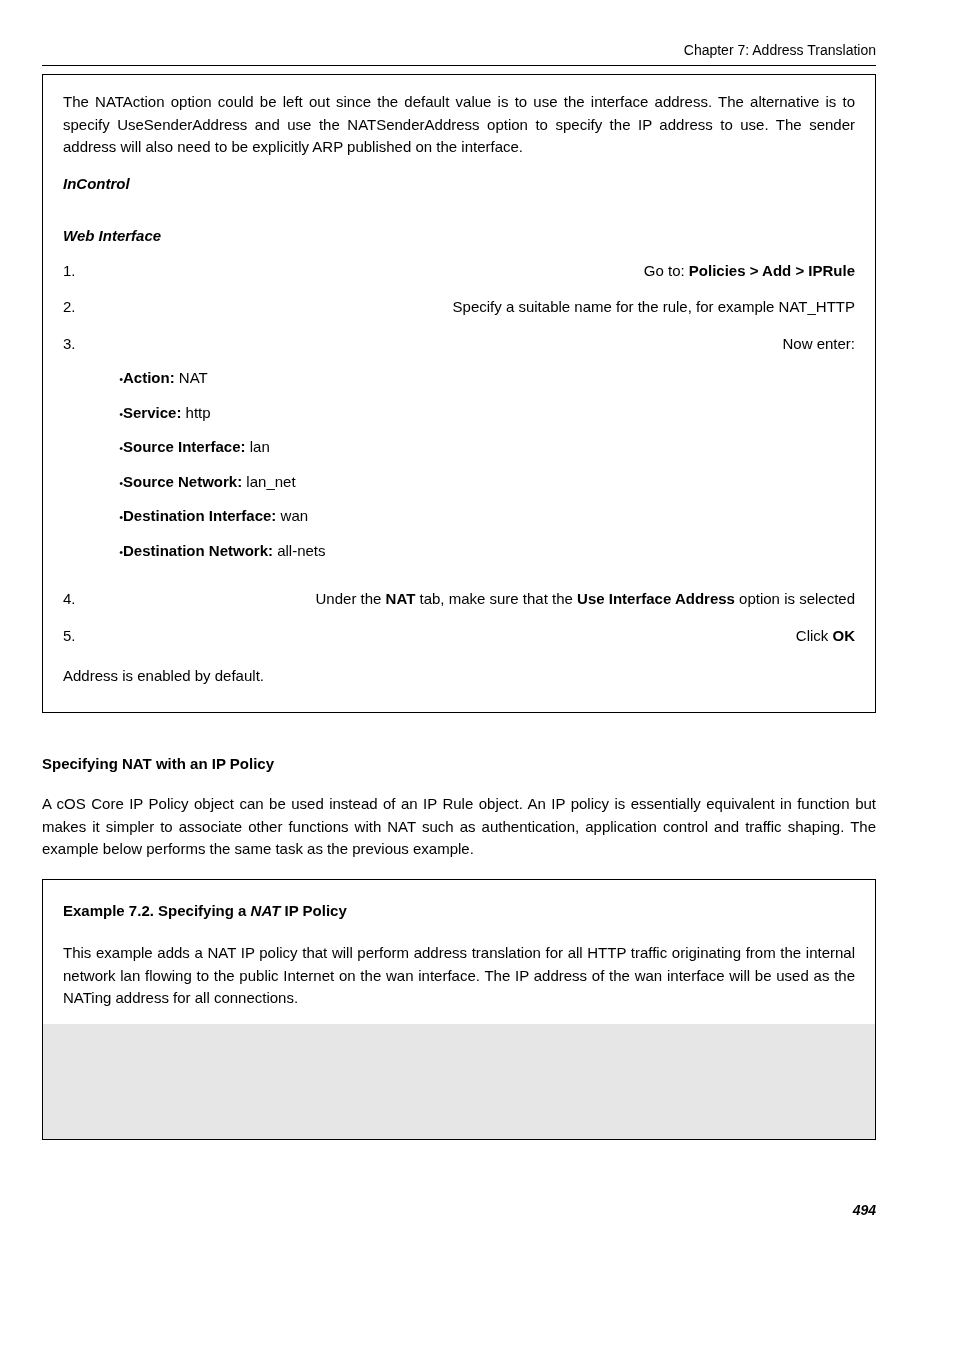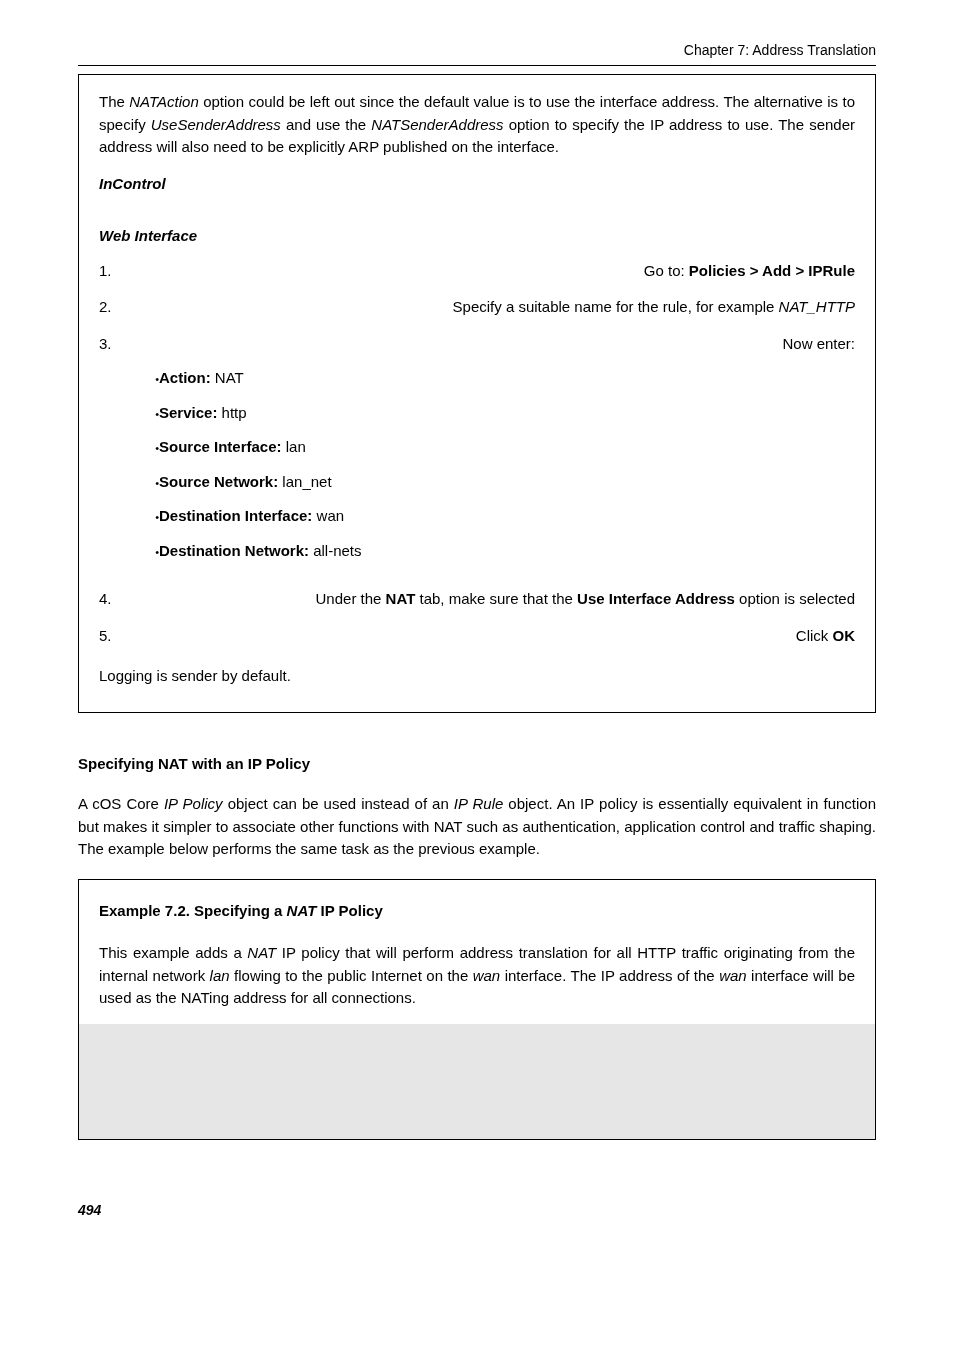--- a/index.html
+++ b/index.html
@@ -6,21 +6,21 @@
       margin: 0;
       padding: 0;
       font-family: "Myriad Pro", "Segoe UI", -apple-system, sans-serif;
       font-size: 15px;
       line-height: 1.5;
       color: #000;
       background: #fff;
       width: 954px;
     }
     .page {
-      padding: 40px 78px 40px 78px;
+      padding: 40px 78px 40px 42px;
     }
     .header {
       text-align: right;
       font-size: 14px;
       margin-bottom: 8px;
       border-bottom: 1px solid #000;
       padding-bottom: 4px;
     }
     .example-box {
       border: 1px solid #000;
@@ -30,21 +30,20 @@
     .example-box-2 {
       border: 1px solid #000;
       padding: 16px 20px 0px 20px;
       margin-top: 18px;
     }
     .para {
       text-align: justify;
       margin: 0 0 14px 0;
     }
     .italic {
-      font-style: italic;
     }
     .bold {
       font-weight: bold;
     }
     .bold-italic {
       font-weight: bold;
       font-style: italic;
     }
     .subheader {
       font-weight: bold;
@@ -92,21 +91,21 @@
       font-weight: bold;
       margin-bottom: 20px;
       margin-top: 4px;
     }
     .code-block {
       background: #e6e6e6;
       min-height: 115px;
       margin: 12px -20px 0 -20px;
     }
     .page-number {
-      text-align: left;
+      text-align: right;
       font-weight: bold;
       font-style: italic;
       font-size: 14px;
       margin-top: 60px;
     }
   </style>
 </head>
 <body>
 
 <div class="page">
@@ -178,21 +177,21 @@
         </span>
       </li>
       <li>
         <span class="num">5.</span>
         <span class="content">
           <span>Click </span><span class="bold">OK</span>
         </span>
       </li>
     </ol>
 
-    <p class="para" style="margin-bottom:4px;">Logging is sender by default.</p>
+    <p class="para" style="margin-bottom:4px;">Address is enabled by default.</p>
   </div>
 
   <div class="section-title">Specifying NAT with an IP Policy</div>
 
   <p class="para">
     <span>A cOS Core </span><span class="italic">IP Policy</span><span> object can be used instead of an </span><span class="italic">IP Rule</span><span> object. An IP policy is essentially equivalent in function but makes it simpler to associate other functions with NAT such as authentication, application control and traffic shaping. The example below performs the same task as the previous example.</span>
   </p>
 
   <div class="example-box-2">
     <div class="example-title">

